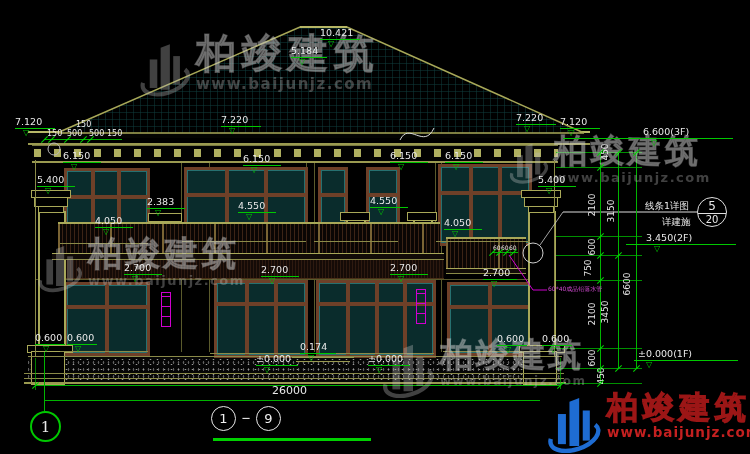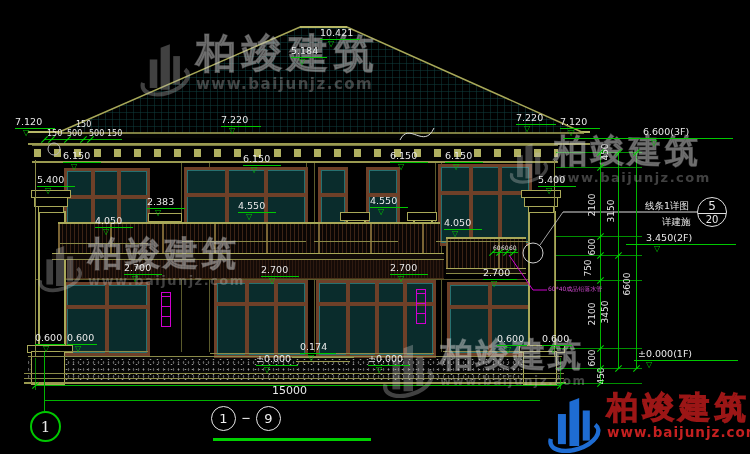--- a/index.html
+++ b/index.html
@@ -208,21 +208,21 @@
 
   <div class="oline" style="left:28px;top:356px;width:534px;height:1px;"></div>
   <div class="speckle" style="left:28px;top:357px;width:534px;height:26px;"></div>
   <div class="oline" style="left:24px;top:373px;width:540px;height:1px;z-index:13;"></div>
   <div class="oline" style="left:24px;top:378px;width:540px;height:1px;z-index:13;"></div>
   <div class="oline" style="left:24px;top:382px;width:542px;height:2px;background:#9a9a50;z-index:13;"></div>
 
   <div class="gline" style="left:35px;top:385px;width:525px;height:1px;"></div>
   <div class="gline" style="left:35px;top:358px;width:1px;height:32px;opacity:.7;"></div>
   <div class="gline" style="left:560px;top:358px;width:1px;height:32px;opacity:.7;"></div>
-  <div class="hdim" style="left:272px;top:387px;font-size:11px;">15000</div>
+  <div class="hdim" style="left:272px;top:387px;font-size:11px;">26000</div>
 
   <div class="gline" style="left:44px;top:139px;width:78px;height:1px;"></div>
   <div class="gline" style="left:492px;top:252px;width:26px;height:1px;"></div>
 
   <div class="gline" style="left:600px;top:152px;width:1px;height:231px;"></div>
   <div class="gline" style="left:618px;top:152px;width:1px;height:216px;"></div>
   <div class="gline" style="left:636px;top:152px;width:1px;height:216px;"></div>
   <div class="gline" style="left:556px;top:152px;width:86px;height:1px;opacity:.8;"></div>
   <div class="gline" style="left:556px;top:167px;width:86px;height:1px;opacity:.8;"></div>
   <div class="gline" style="left:556px;top:236px;width:86px;height:1px;opacity:.8;"></div>

